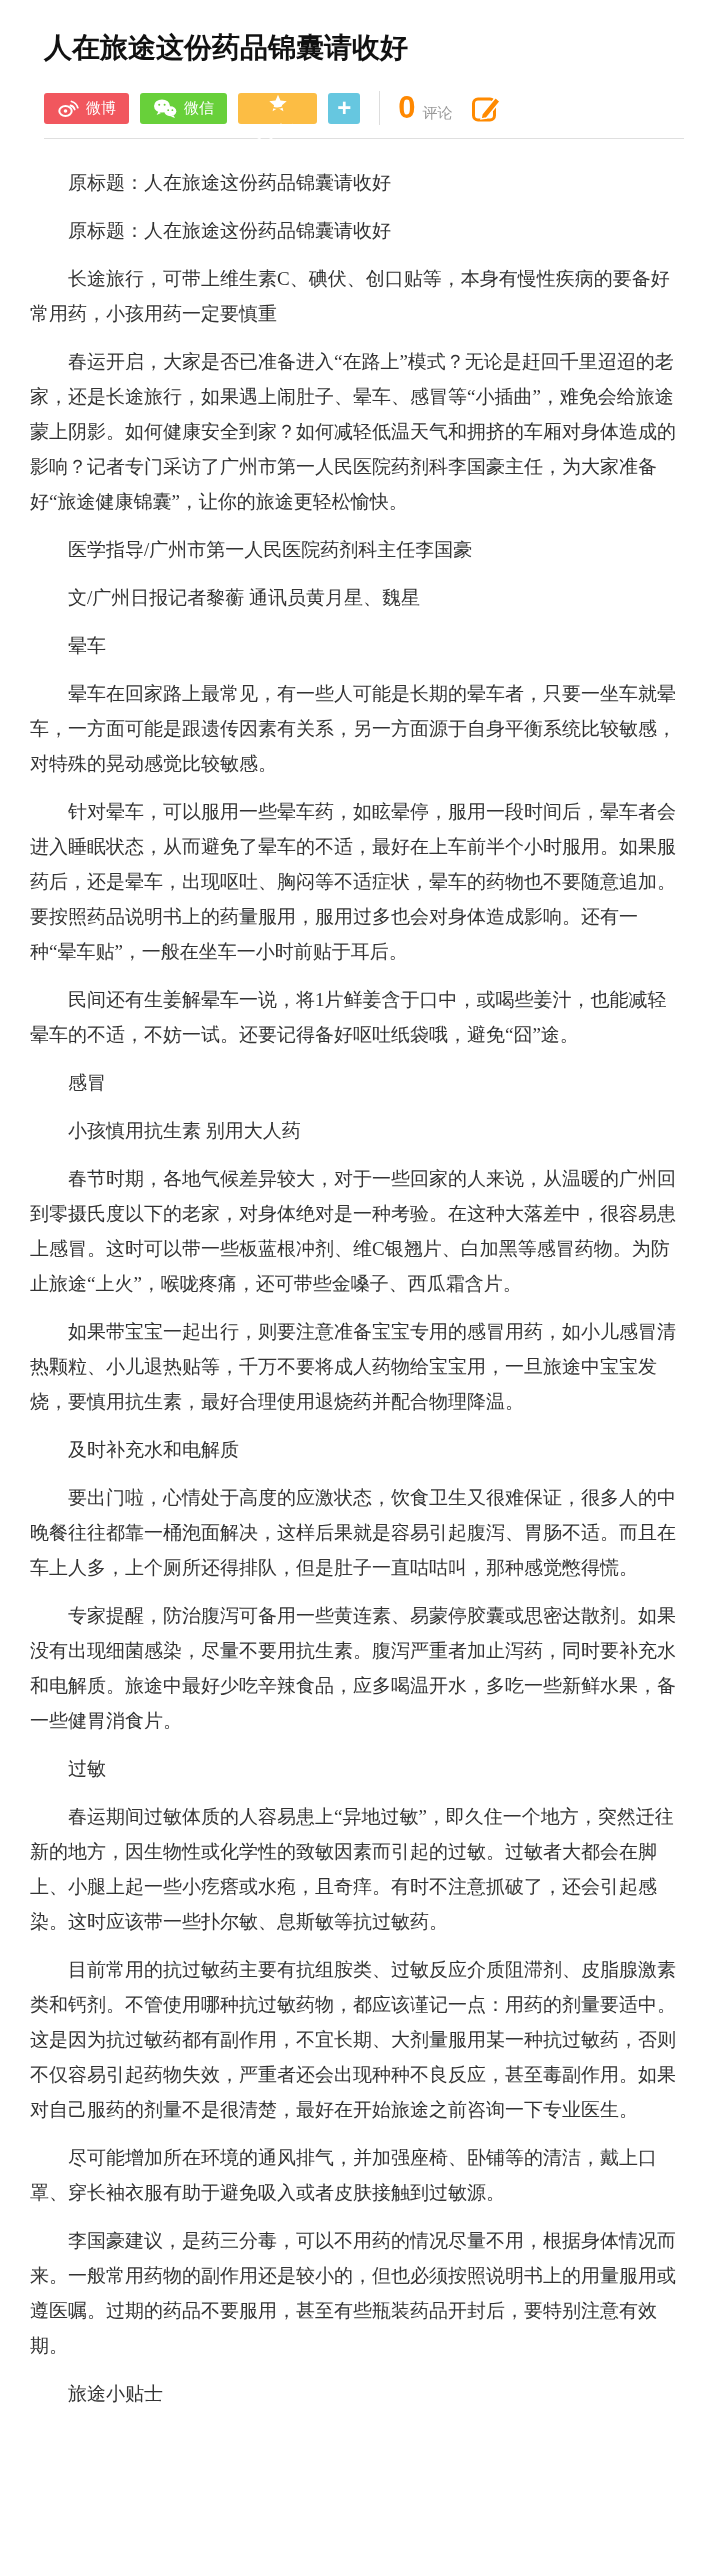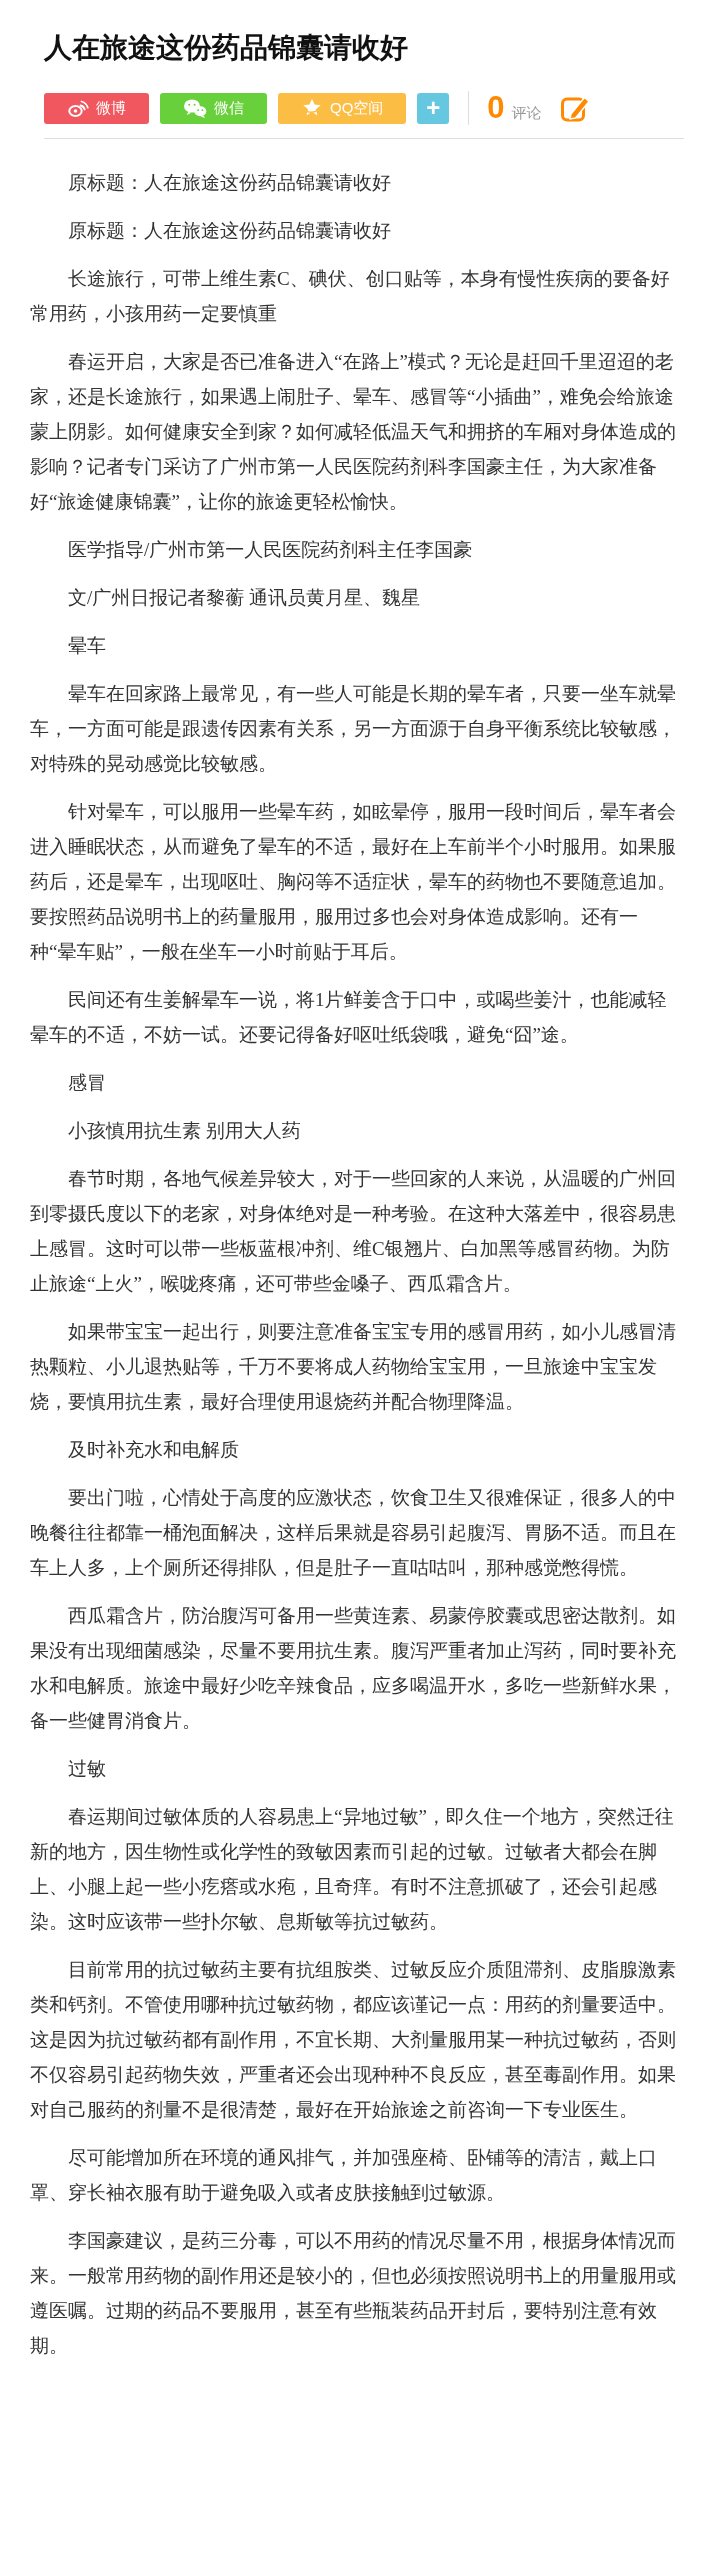--- a/index.html
+++ b/index.html
@@ -17,28 +17,28 @@
     margin:12px;padding:0 0 0 2px;
     font-size:28px;line-height:40px;font-weight:bold;color:#111;
     font-family:"Liberation Serif","DejaVu Serif",serif;
   }
   .share-row{
     display:flex;align-items:center;margin:24px 0 0 14px;height:32px;
     font-family:"Liberation Sans","DejaVu Sans",sans-serif;
   }
   .share-btn{
     display:inline-flex;align-items:center;gap:7px;
-    height:31px;padding:0 23px;margin-right:11px;border:none;border-radius:3px;
+    height:31px;padding:0 13px;margin-right:11px;border:none;border-radius:3px;
     color:#fff;font-size:15px;cursor:pointer;
     font-family:"Liberation Sans","DejaVu Sans",sans-serif;
   }
   .share-btn svg{display:block;}
   .btn-weibo{background:var(--c-weibo);}
   .btn-wechat{background:var(--c-wechat);justify-content:center;}
-  .btn-qzone{background:var(--c-qzone);}
+  .btn-qzone{background:var(--c-qzone);flex-direction:column;}
   .btn-plus{
     background:var(--c-plus);width:32px;padding:0;justify-content:center;
     font-size:24px;font-weight:bold;line-height:1;
   }
   .vsep{width:1px;height:34px;background:#ddd;margin:0 18px 0 8px;}
   .comment-count{
     font-size:31px;font-weight:bold;color:var(--c-accent);line-height:32px;
     font-family:"Liberation Sans","DejaVu Sans",sans-serif;
   }
   .comment-label{
@@ -138,21 +138,22 @@
       <p>晕车</p>
       <p>晕车在回家路上最常见，有一些人可能是长期的晕车者，只要一坐车就晕车，一方面可能是跟遗传因素有关系，另一方面源于自身平衡系统比较敏感，对特殊的晃动感觉比较敏感。</p>
       <p>针对晕车，可以服用一些晕车药，如眩晕停，服用一段时间后，晕车者会进入睡眠状态，从而避免了晕车的不适，最好在上车前半个小时服用。如果服药后，还是晕车，出现呕吐、胸闷等不适症状，晕车的药物也不要随意追加。要按照药品说明书上的药量服用，服用过多也会对身体造成影响。还有一种“晕车贴”，一般在坐车一小时前贴于耳后。</p>
       <p>民间还有生姜解晕车一说，将1片鲜姜含于口中，或喝些姜汁，也能减轻晕车的不适，不妨一试。还要记得备好呕吐纸袋哦，避免“囧”途。</p>
       <p>感冒</p>
       <p>小孩慎用抗生素 别用大人药</p>
       <p>春节时期，各地气候差异较大，对于一些回家的人来说，从温暖的广州回到零摄氏度以下的老家，对身体绝对是一种考验。在这种大落差中，很容易患上感冒。这时可以带一些板蓝根冲剂、维C银翘片、白加黑等感冒药物。为防止旅途“上火”，喉咙疼痛，还可带些金嗓子、西瓜霜含片。</p>
       <p>如果带宝宝一起出行，则要注意准备宝宝专用的感冒用药，如小儿感冒清热颗粒、小儿退热贴等，千万不要将成人药物给宝宝用，一旦旅途中宝宝发烧，要慎用抗生素，最好合理使用退烧药并配合物理降温。</p>
       <p>及时补充水和电解质</p>
       <p>要出门啦，心情处于高度的应激状态，饮食卫生又很难保证，很多人的中晚餐往往都靠一桶泡面解决，这样后果就是容易引起腹泻、胃肠不适。而且在车上人多，上个厕所还得排队，但是肚子一直咕咕叫，那种感觉憋得慌。</p>
-      <p>西瓜霜含片，防治腹泻可备用一些黄连素、易蒙停胶囊或思密达散剂。如果没有出现细菌感染，尽量不要用抗生素。腹泻严重者加止泻药，同时要补充水和电解质。旅途中最好少吃辛辣食品，应多喝温开水，多吃一些新鲜水果，备一些健胃消食片。</p>
+      <p>专家提醒，防治腹泻可备用一些黄连素、易蒙停胶囊或思密达散剂。如果没有出现细菌感染，尽量不要用抗生素。腹泻严重者加止泻药，同时要补充水和电解质。旅途中最好少吃辛辣食品，应多喝温开水，多吃一些新鲜水果，备一些健胃消食片。</p>
       <p>过敏</p>
       <p>春运期间过敏体质的人容易患上“异地过敏”，即久住一个地方，突然迁往新的地方，因生物性或化学性的致敏因素而引起的过敏。过敏者大都会在脚上、小腿上起一些小疙瘩或水疱，且奇痒。有时不注意抓破了，还会引起感染。这时应该带一些扑尔敏、息斯敏等抗过敏药。</p>
       <p>目前常用的抗过敏药主要有抗组胺类、过敏反应介质阻滞剂、皮脂腺激素类和钙剂。不管使用哪种抗过敏药物，都应该谨记一点：用药的剂量要适中。这是因为抗过敏药都有副作用，不宜长期、大剂量服用某一种抗过敏药，否则不仅容易引起药物失效，严重者还会出现种种不良反应，甚至毒副作用。如果对自己服药的剂量不是很清楚，最好在开始旅途之前咨询一下专业医生。</p>
       <p>尽可能增加所在环境的通风排气，并加强座椅、卧铺等的清洁，戴上口罩、穿长袖衣服有助于避免吸入或者皮肤接触到过敏源。</p>
       <p>李国豪建议，是药三分毒，可以不用药的情况尽量不用，根据身体情况而来。一般常用药物的副作用还是较小的，但也必须按照说明书上的用量服用或遵医嘱。过期的药品不要服用，甚至有些瓶装药品开封后，要特别注意有效期。</p>
+      <p>旅途小贴士</p>
     </div>
 
 </div>
 
 </body></html>

